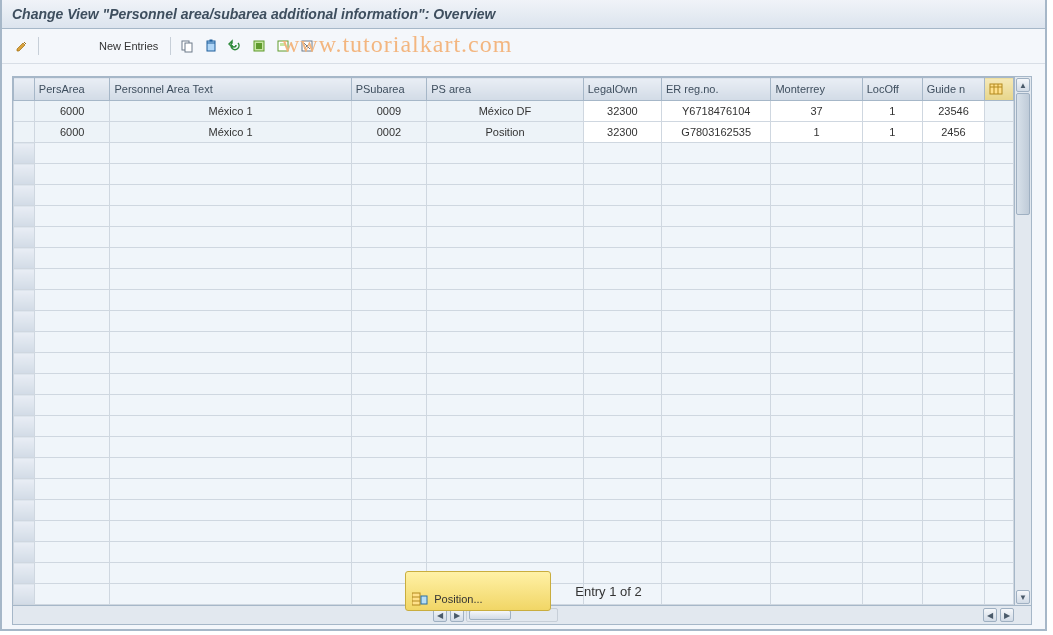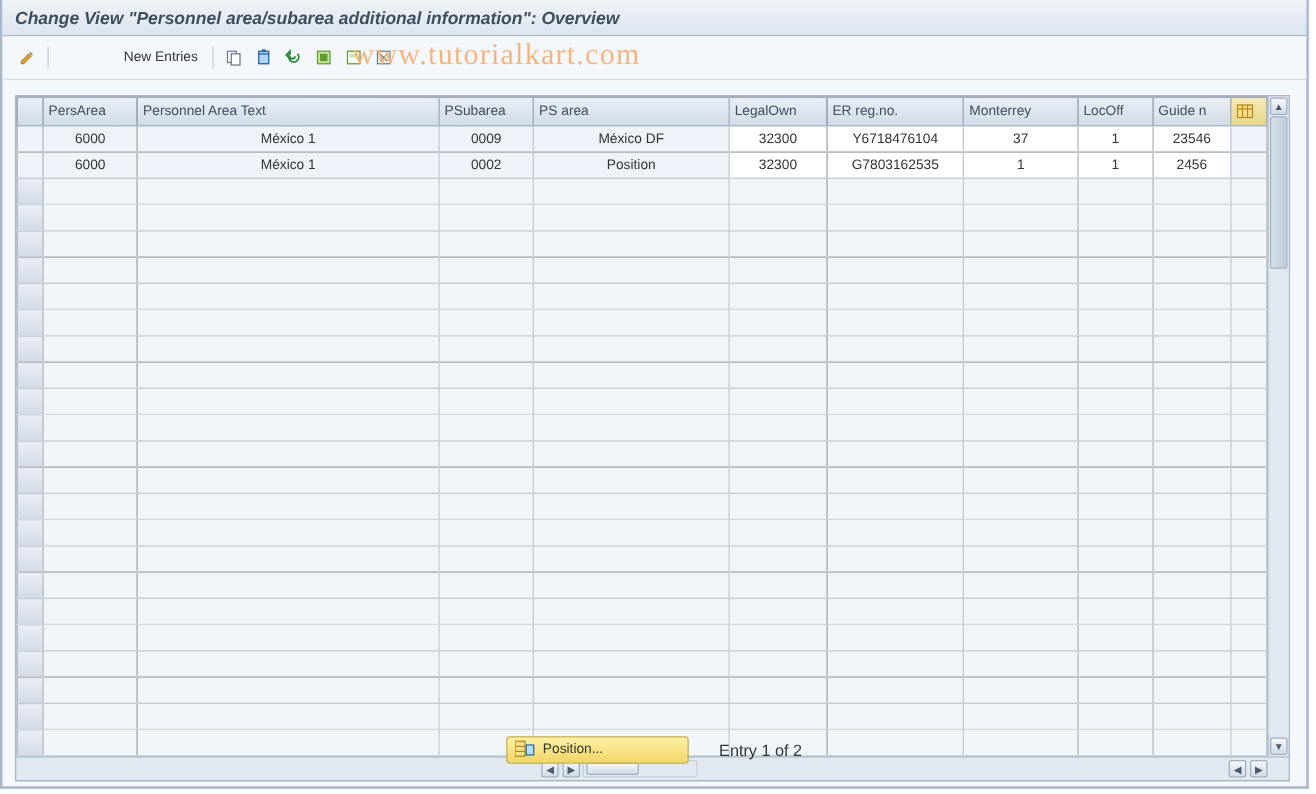--- a/index.html
+++ b/index.html
@@ -212,21 +212,21 @@
     bottom: 18px;
     justify-content: center;
   }
   .position-btn {
     display: inline-flex;
     align-items: center;
     gap: 6px;
     background: linear-gradient(#fff1a6, #f1d666);
     border: 1px solid #c9ad3e;
     border-radius: 3px;
-    padding: 0 28px 2px 6px;
+    padding: 18px 28px 2px 6px;
     height: 18px;
     font-size: 11px;
     color: #333;
     cursor: pointer;
     position: relative;
     min-width: 110px;
     box-sizing: content-box;
   }
   .position-btn .icon-pair {
     display: inline-flex;

